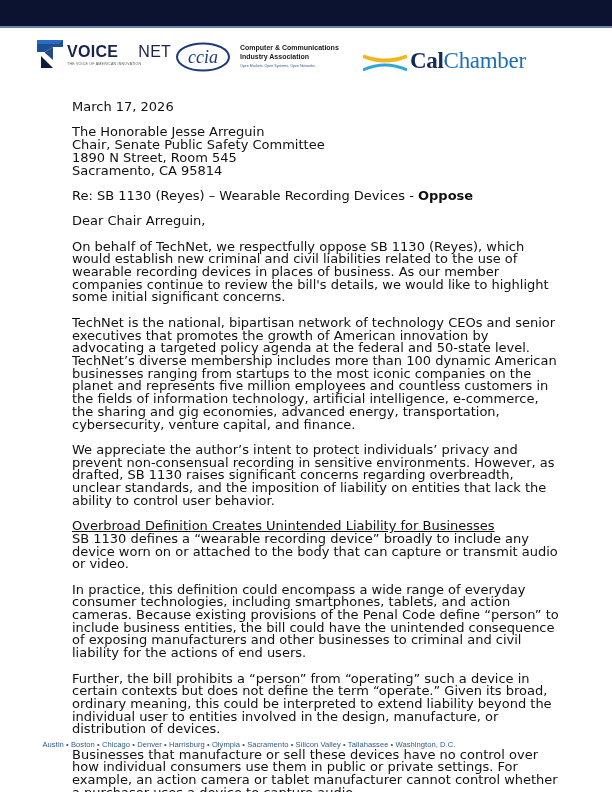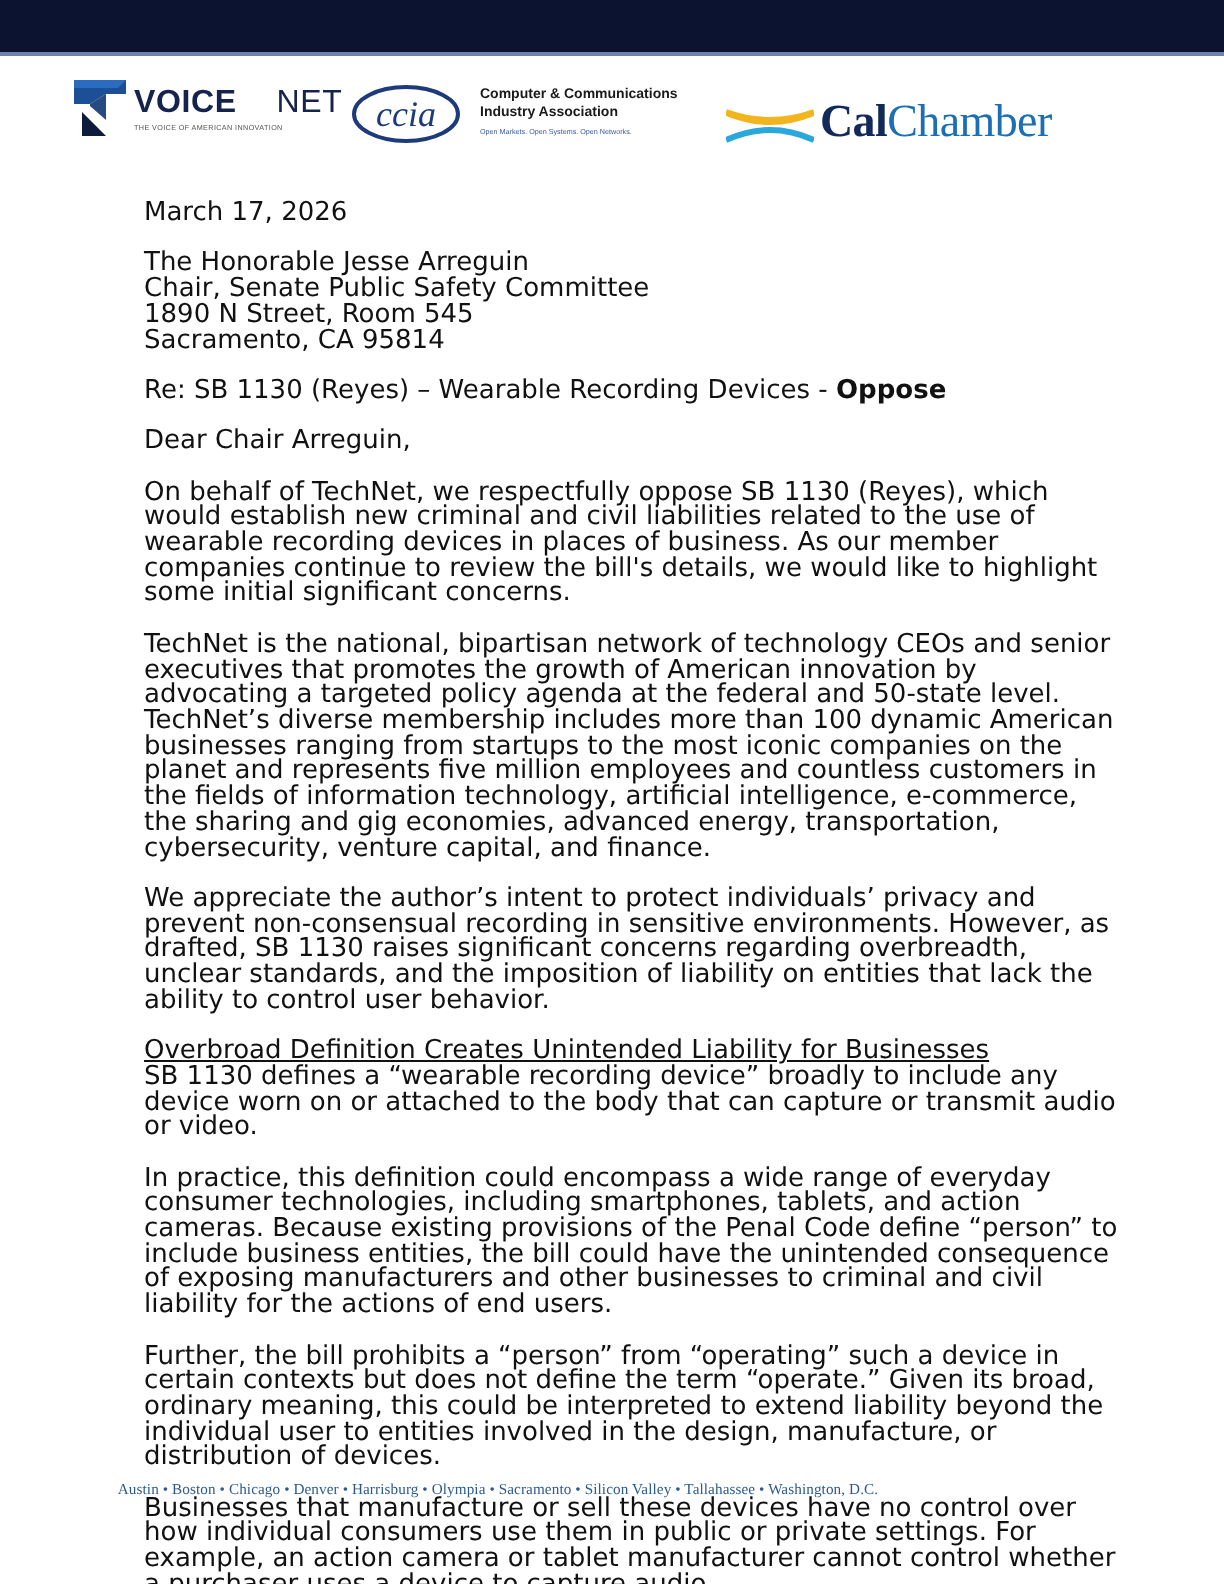--- a/index.html
+++ b/index.html
@@ -27,21 +27,21 @@
     .cal-word .cal { font-weight: bold; color: #13295a; }
     .cal-word .chamber { color: #1d6fb5; }
     .letter { position: absolute; left: 72px; top: 101px; width: 490px;
               font-family: "DejaVu Sans", sans-serif; font-size: 13px; line-height: 12.7px; color: #111; }
     .letter p { margin: 0 0 12.7px 0; }
     .letter .addr { margin-bottom: 12.7px; }
     .letter .heading { text-decoration: underline; margin: 0; }
     .letter .nomargin { margin: 0; }
     .letter b { font-weight: bold; }
     .footer { position: absolute; left: 0; top: 740px; width: 498px; text-align: center;
-              font-family: Liberation Serif, serif; font-size: 7.6px; color: #2d5a8c; letter-spacing: 0.05px; }
+              font-family: Liberation Sans, sans-serif; font-size: 7.6px; color: #2d5a8c; letter-spacing: 0.05px; }
   </style>
 </head>
 <body>
 
 <div class="topbar"></div>
 
 <div class="logos">
   <div class="technet">
     <svg class="technet-mark" viewBox="0 0 26 30">
       <polygon points="0,0 26,0 26,7 16,7 8,12 0,12" fill="#1d4f96"></polygon>

